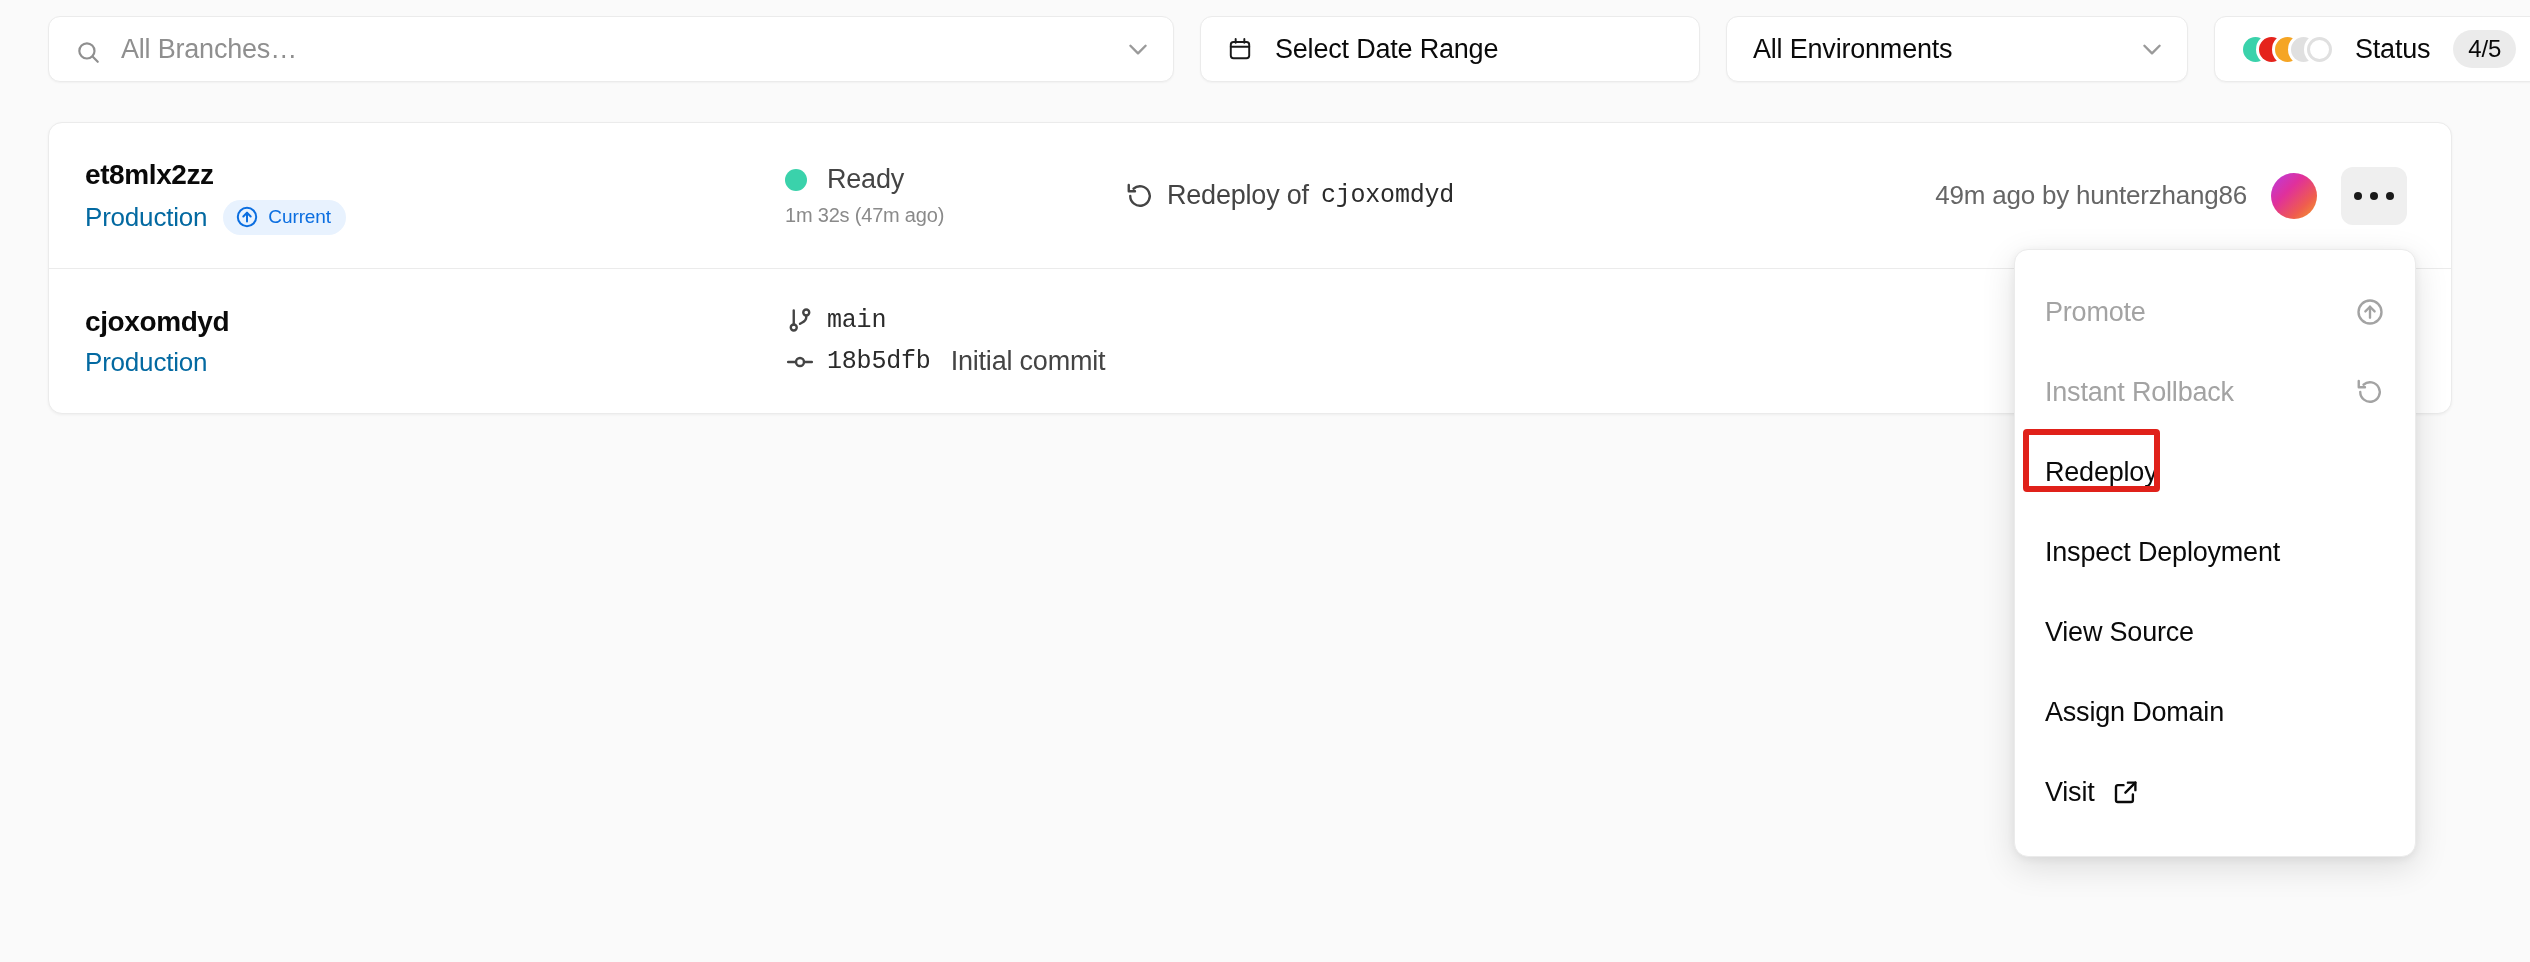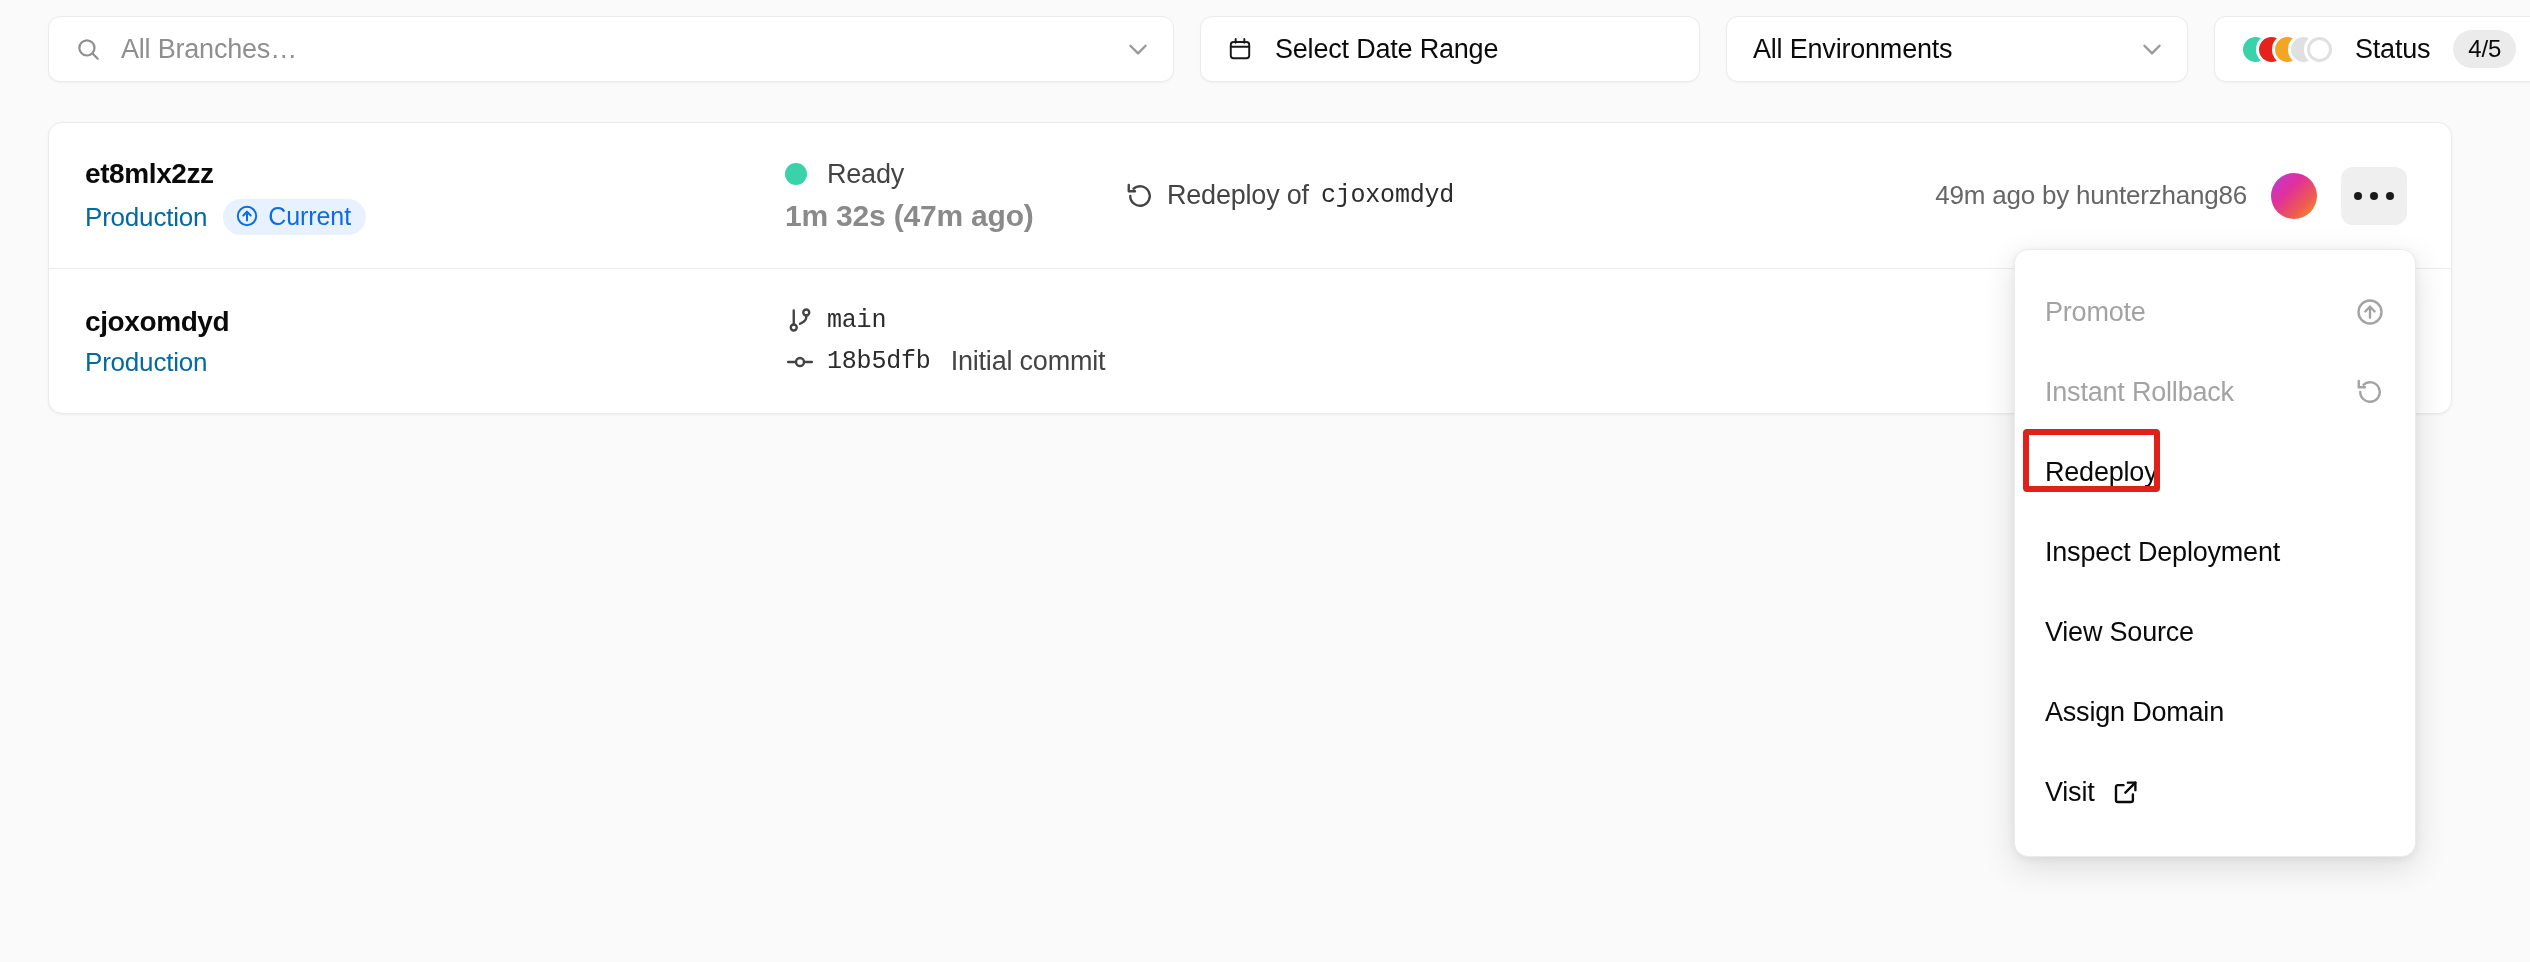--- a/index.html
+++ b/index.html
@@ -19,21 +19,21 @@
   }
   .control {
     background: #ffffff;
     border: 1px solid #ebebeb;
     border-radius: 12px;
     height: 66px;
     display: flex; align-items: center;
     box-shadow: 0 1px 2px rgba(0,0,0,0.04);
   }
   .branch-select { width: 1126px; padding: 0 22px 0 26px; justify-content: space-between; }
-  .branch-left { display: flex; align-items: center; gap: 20px; }
+  .branch-left { display: flex; align-items: flex-end; gap: 20px; }
   .branch-placeholder { font-size: 27px; color: #8f8f8f; letter-spacing: -0.2px; }
   .date-select { width: 500px; padding: 0 26px; gap: 22px; }
   .date-label { font-size: 27px; color: #0a0a0a; letter-spacing: -0.2px; }
   .env-select { width: 462px; padding: 0 22px 0 26px; justify-content: space-between; }
   .env-label { font-size: 27px; color: #0a0a0a; letter-spacing: -0.2px; }
   .status-select { width: 382px; padding: 0 22px 0 28px; justify-content: space-between; }
   .status-left { display: flex; align-items: center; gap: 23px; }
   .status-label { font-size: 27px; color: #0a0a0a; letter-spacing: -0.2px; }
   .status-count {
     background: #ebebeb; color: #0a0a0a;
@@ -73,33 +73,33 @@
     height: 145px; padding: 0 44px 0 36px;
     position: relative;
   }
   .deploy-row + .deploy-row { border-top: 1px solid #ebebeb; }
 
   .col-name { width: 700px; flex: none; }
   .dep-id { font-size: 28px; font-weight: 700; color: #0a0a0a; letter-spacing: -0.4px; line-height: 1.25; }
   .dep-sub { display: flex; align-items: center; gap: 16px; margin-top: 8px; }
   .dep-env { font-size: 26px; color: #0369a1; letter-spacing: -0.2px; }
   .badge-current {
-    display: inline-flex; align-items: flex-start; gap: 9px;
+    display: inline-flex; align-items: center; gap: 9px;
     background: #e8f2fe; color: #0b6ee0;
     border-radius: 999px; padding: 5px 15px 6px 12px;
-    font-size: 25px; letter-spacing: -0.1px; line-height: 1;
+    font-size: 19px; letter-spacing: -0.1px; line-height: 1;
   }
 
   .col-status { width: 340px; flex: none; }
   .status-line { display: flex; align-items: center; gap: 20px; }
   .state-dot { width: 22px; height: 22px; border-radius: 50%; flex: none; }
   .state-ready { background: #3ad2ab; }
   .state-error { background: #e5231c; }
   .state-text { font-size: 27px; color: #444444; letter-spacing: -0.2px; }
-  .status-dur { font-size: 30px; color: #8a8a8a; margin-top: 9px; letter-spacing: -0.2px; font-weight: bold; }
+  .status-dur { font-size: 20px; color: #8a8a8a; margin-top: 9px; letter-spacing: -0.2px; }
 
   .col-source { flex: 1; min-width: 0; }
   .src-line { display: flex; align-items: center; gap: 12px; }
   .src-line + .src-line { margin-top: 11px; }
   .src-icon { width: 30px; height: 30px; flex: none; display: block; }
   .src-text { font-size: 27px; color: #444444; letter-spacing: -0.2px; }
   .mono { font-family: "Liberation Mono", "DejaVu Sans Mono", monospace; font-size: 25px; color: #2b2b2b; letter-spacing: -0.2px; }
   .commit-msg { font-size: 27px; color: #444444; letter-spacing: -0.2px; margin-left: 8px; }
 
   .col-meta { display: flex; align-items: center; gap: 24px; flex: none; }

